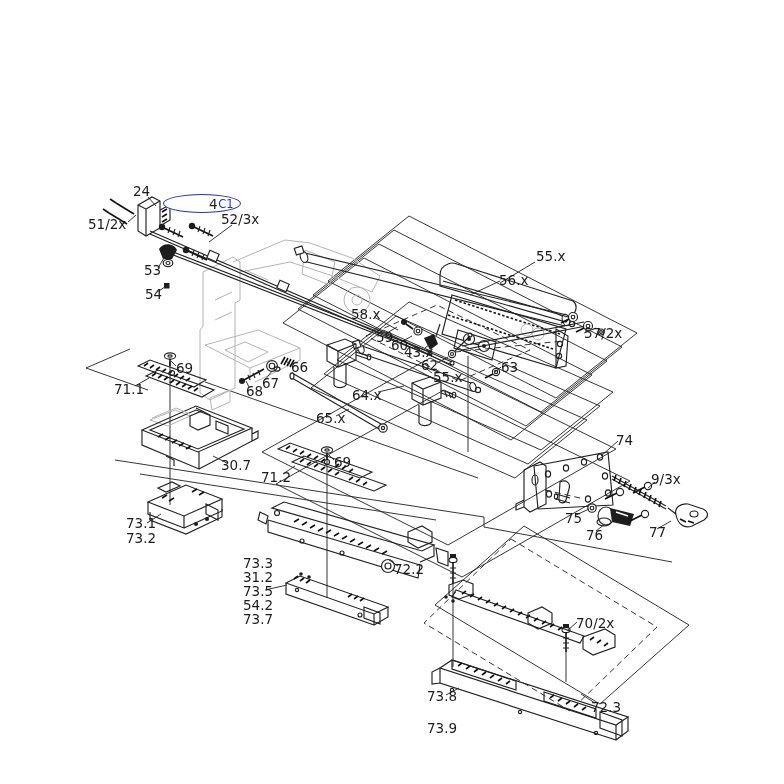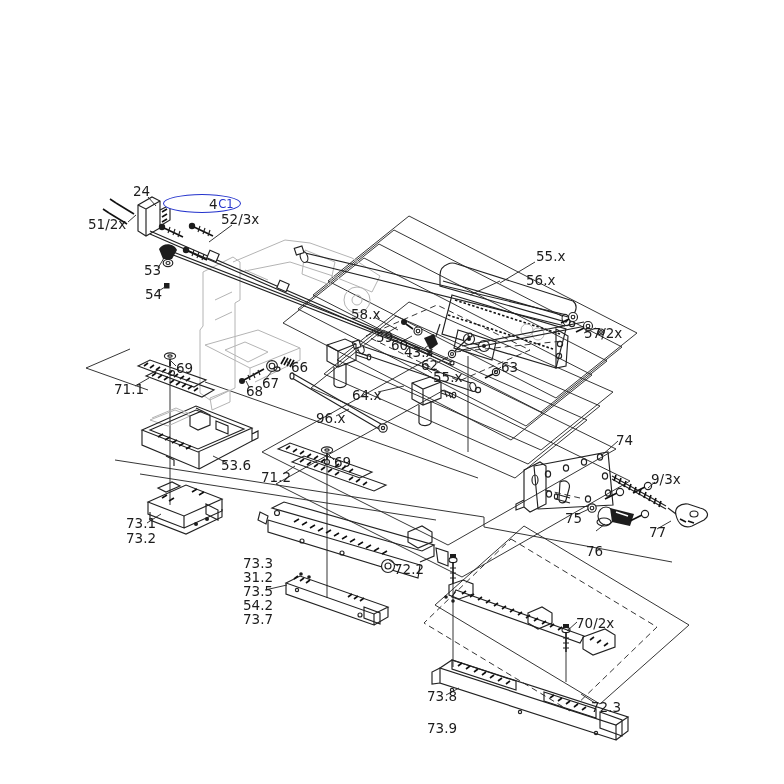--- a/index.html
+++ b/index.html
@@ -399,45 +399,45 @@
 </svg>
 
 <span class="lbl" style="left:133px;top:184px">24</span>
 <span class="c1">C1</span>
 <span class="lbl" style="left:209px;top:197px">4</span>
 <span class="lbl" style="left:88px;top:217px">51/2x</span>
 <span class="lbl" style="left:221px;top:212px">52/3x</span>
 <span class="lbl" style="left:144px;top:263px">53</span>
 <span class="lbl" style="left:145px;top:287px">54</span>
 <span class="lbl" style="left:536px;top:249px">55.x</span>
-<span class="lbl" style="left:526px;top:273px">56.x</span>
+<span class="lbl" style="left:499px;top:273px">56.x</span>
 <span class="lbl" style="left:584px;top:326px">57/2x</span>
 <span class="lbl" style="left:351px;top:307px">58.x</span>
 <span class="lbl" style="left:376px;top:330px">59</span>
 <span class="lbl" style="left:391px;top:338px">60</span>
 <span class="lbl" style="left:404px;top:345px">43.x</span>
 <span class="lbl" style="left:421px;top:358px">62</span>
 <span class="lbl" style="left:433px;top:370px">55.x</span>
 <span class="lbl" style="left:501px;top:360px">63</span>
 <span class="lbl" style="left:352px;top:388px">64.x</span>
-<span class="lbl" style="left:316px;top:411px">96.x</span>
+<span class="lbl" style="left:316px;top:411px">65.x</span>
 <span class="lbl" style="left:291px;top:360px">66</span>
 <span class="lbl" style="left:262px;top:376px">67</span>
 <span class="lbl" style="left:246px;top:384px">68</span>
 <span class="lbl" style="left:176px;top:361px">69</span>
 <span class="lbl" style="left:114px;top:382px">71.1</span>
-<span class="lbl" style="left:221px;top:458px">53.6</span>
+<span class="lbl" style="left:221px;top:458px">30.7</span>
 <span class="lbl" style="left:261px;top:470px">71.2</span>
 <span class="lbl" style="left:334px;top:455px">69</span>
 <span class="lbl" style="left:126px;top:516px">73.1</span>
 <span class="lbl" style="left:126px;top:531px">73.2</span>
 <span class="lbl" style="left:616px;top:433px">74</span>
 <span class="lbl" style="left:651px;top:472px">9/3x</span>
 <span class="lbl" style="left:565px;top:511px">75</span>
-<span class="lbl" style="left:586px;top:544px">76</span>
+<span class="lbl" style="left:586px;top:528px">76</span>
 <span class="lbl" style="left:649px;top:525px">77</span>
 <span class="lbl" style="left:394px;top:562px">72.2</span>
 <span class="lbl" style="left:243px;top:556px">73.3</span>
 <span class="lbl" style="left:243px;top:570px">31.2</span>
 <span class="lbl" style="left:243px;top:584px">73.5</span>
 <span class="lbl" style="left:243px;top:598px">54.2</span>
 <span class="lbl" style="left:243px;top:612px">73.7</span>
 <span class="lbl" style="left:576px;top:616px">70/2x</span>
 <span class="lbl" style="left:427px;top:689px">73.8</span>
 <span class="lbl" style="left:427px;top:721px">73.9</span>

